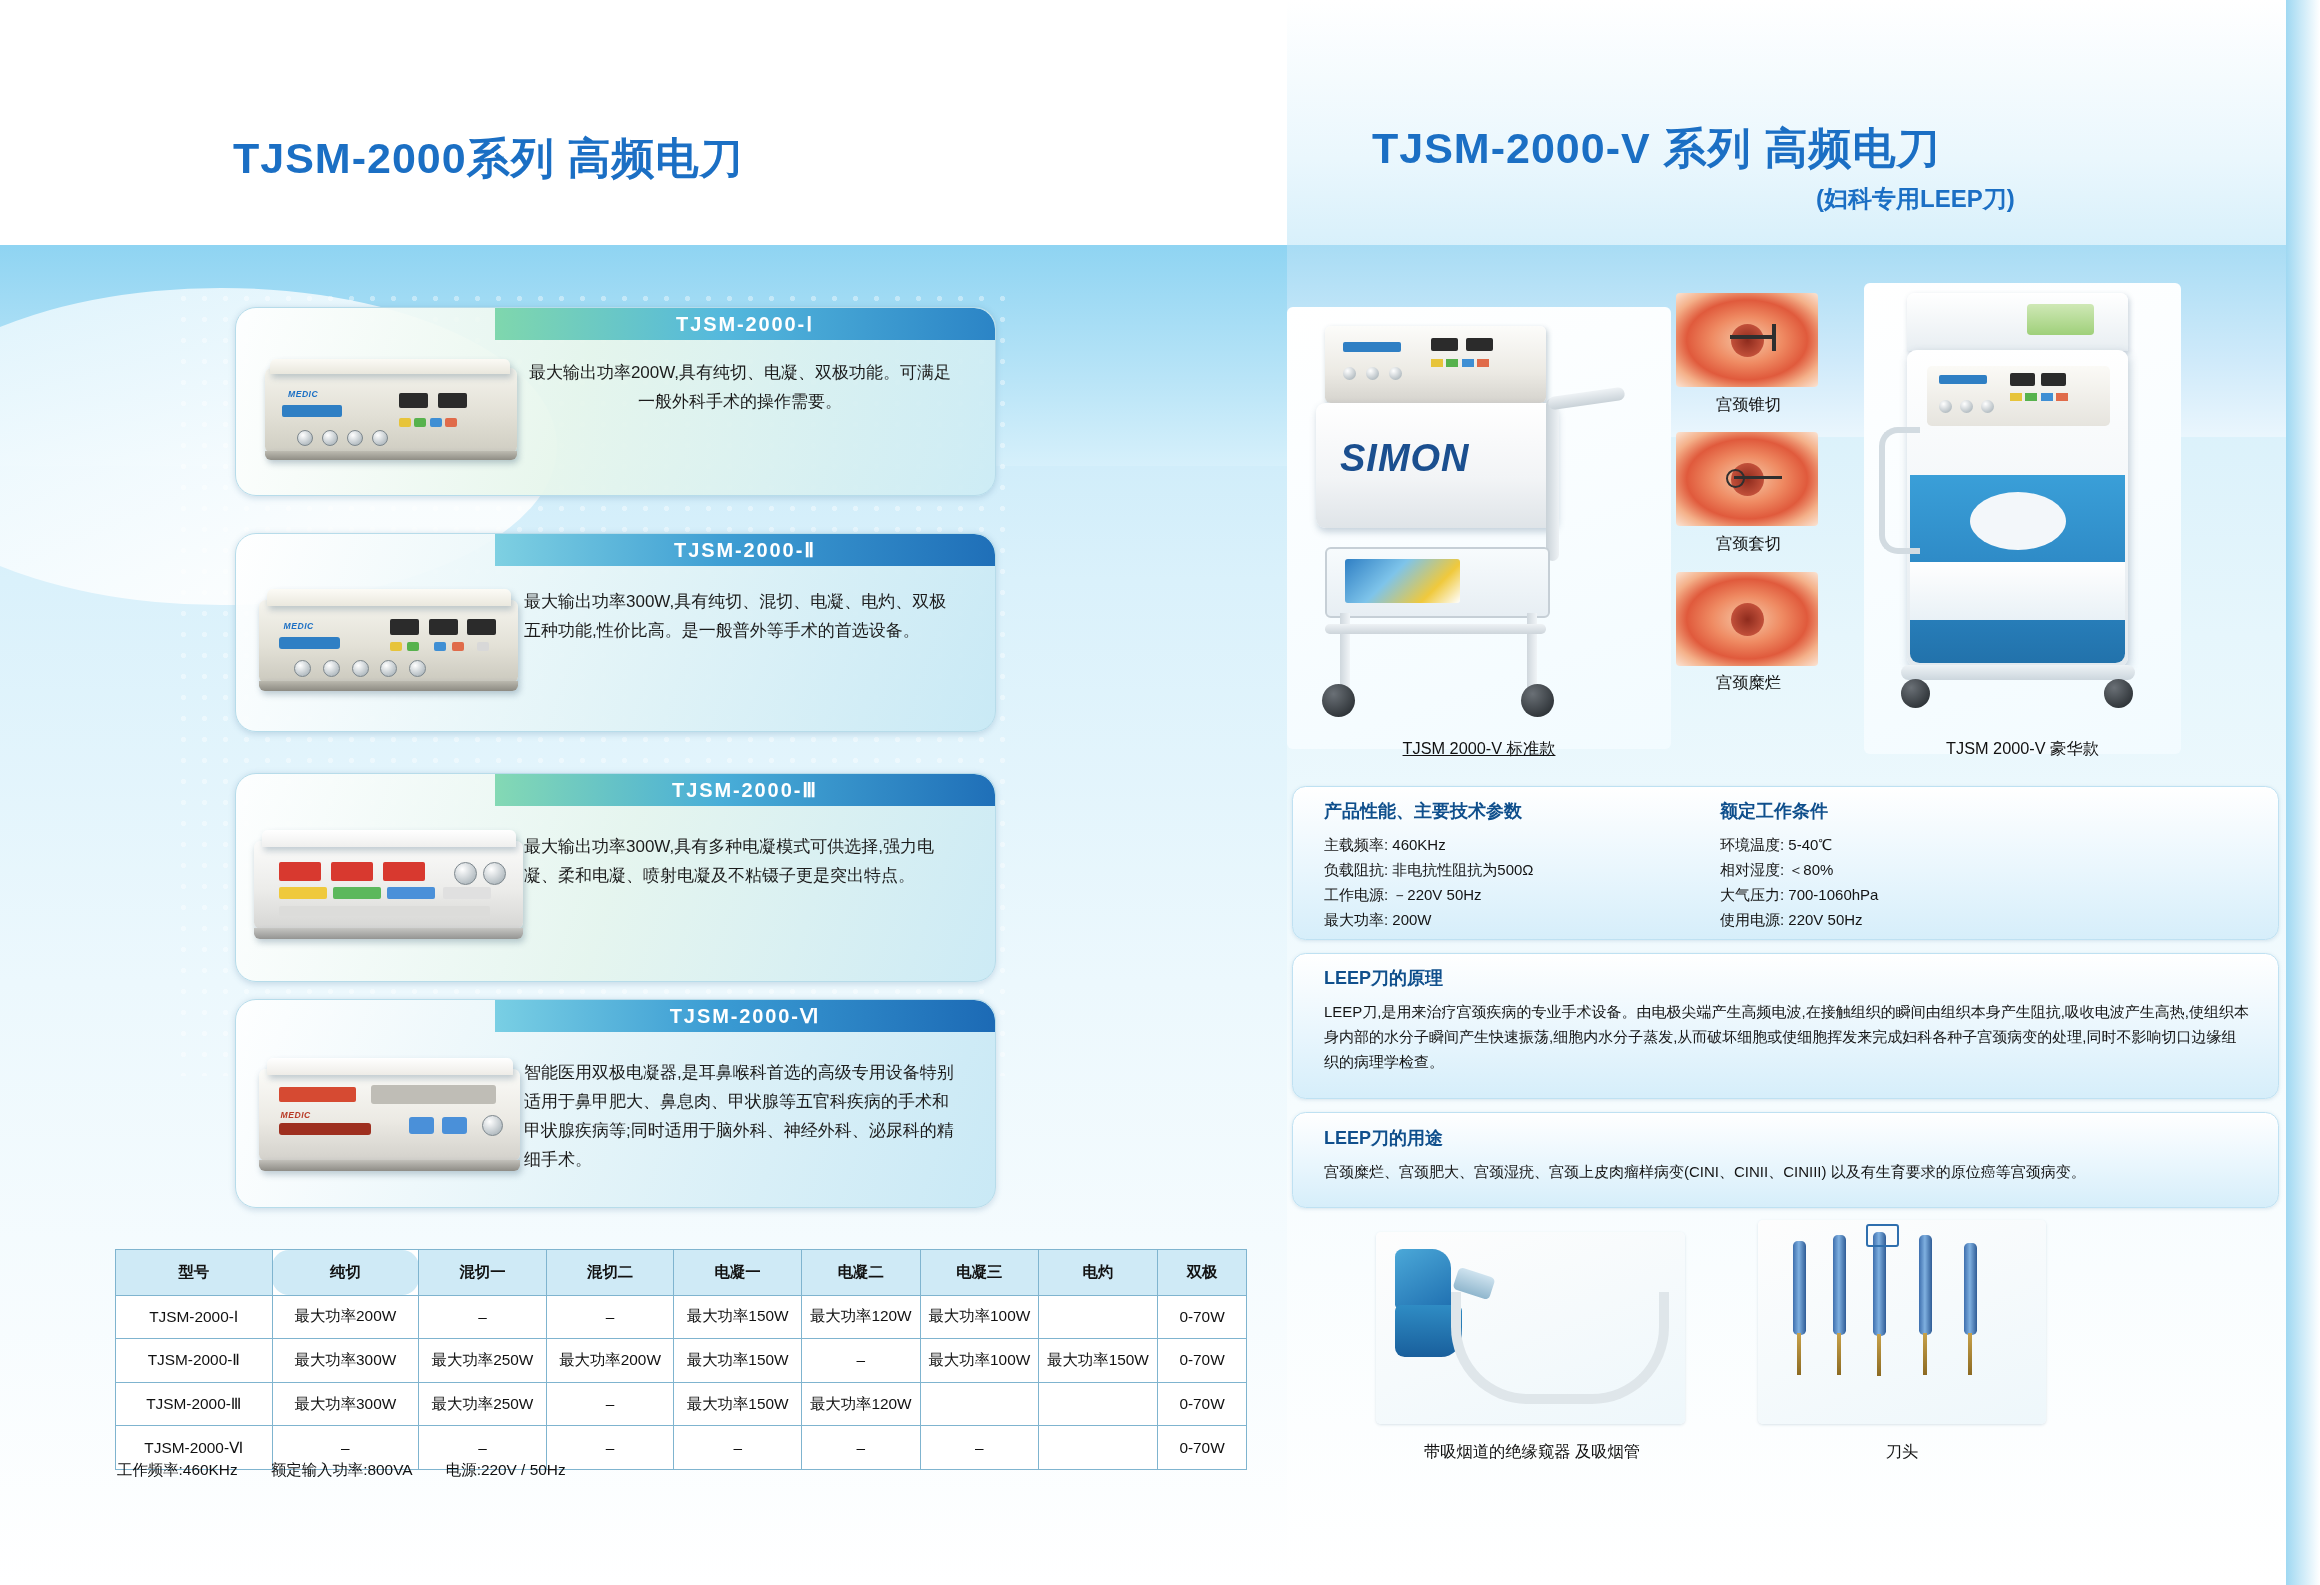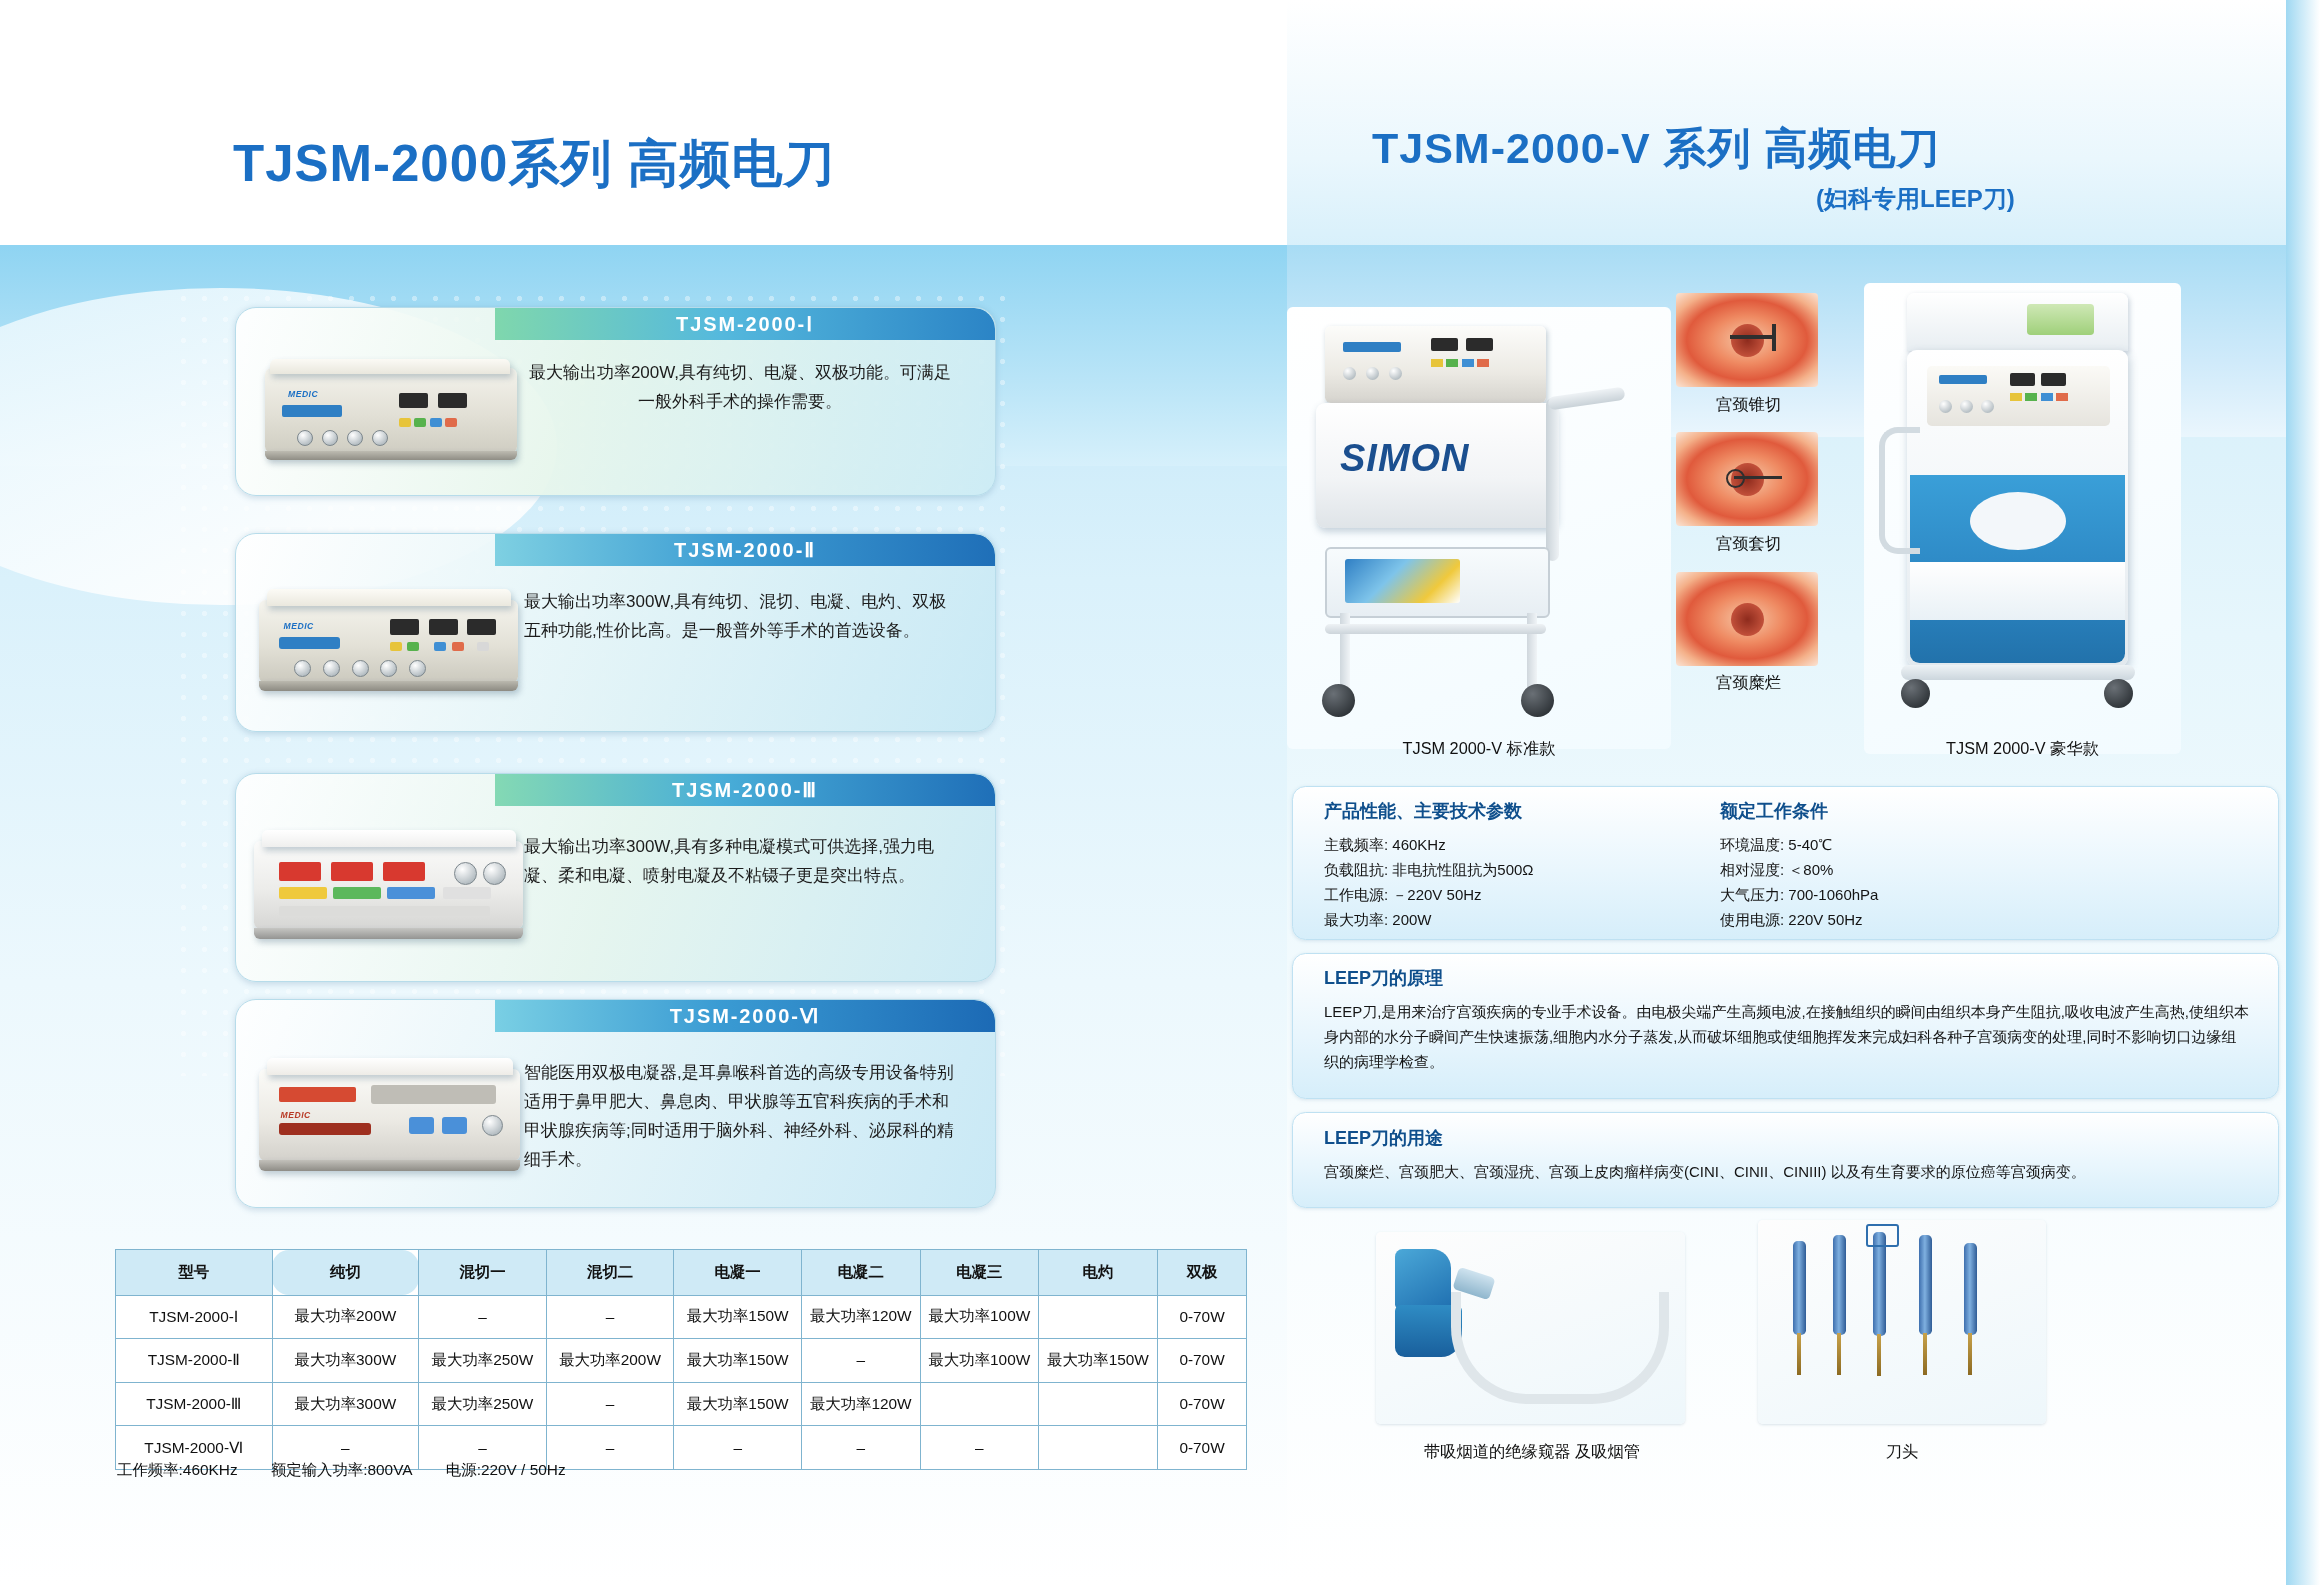--- a/index.html
+++ b/index.html
@@ -64,21 +64,21 @@
     background-image: radial-gradient(circle, rgba(255,255,255,.55) 2.4px, rgba(255,255,255,0) 2.9px);
     background-size: 21px 21px;
     opacity: .7;
     pointer-events: none;
   }
 
   
   .title-left {
     position: absolute;
     left: 233px; top: 130px;
-    font-size: 51px;
+    font-size: 43px;
     font-weight: bold;
     color: #1b6fc4;
     letter-spacing: 1px;
     font-family: "Liberation Sans", sans-serif;
   }
   .title-right {
     position: absolute;
     left: 1372px; top: 120px;
     font-size: 43px;
     font-weight: bold;
@@ -520,21 +520,21 @@
 
     <div style="position:absolute;left:38px;top:240px;width:221px;height:67px;border:2.9px solid #c6cfd6;border-radius:5.8px;background:linear-gradient(180deg,#f7fbfd,#e7eef3);"></div>
     <div style="position:absolute;left:58px;top:252px;width:115px;height:44px;background:linear-gradient(135deg,#2f7fc4 0%,#7ec4ea 40%,#f0c93c 75%,#ffffff 100%);border-radius:2.9px;"></div>
 
     <div style="position:absolute;left:53px;top:306px;width:9.6px;height:77px;background:linear-gradient(90deg,#cfd7dd,#f0f4f7);"></div>
     <div style="position:absolute;left:240px;top:306px;width:9.6px;height:77px;background:linear-gradient(90deg,#cfd7dd,#f0f4f7);"></div>
     <div style="position:absolute;left:38px;top:317px;width:221px;height:9.6px;background:linear-gradient(180deg,#eef2f5,#cdd5db);border-radius:4.8px;"></div>
     <div style="position:absolute;left:35px;top:377px;width:33px;height:33px;border-radius:50%;background:radial-gradient(circle at 35% 30%,#6a7076,#1d2226);"></div>
     <div style="position:absolute;left:234px;top:377px;width:33px;height:33px;border-radius:50%;background:radial-gradient(circle at 35% 30%,#6a7076,#1d2226);"></div>
   </div>
-  <div class="caption" style="left:1287px; top:738px; width:384px;">TJSM 2000-V 标准款</div>
+  <div class="caption" style="left:1287px; top:738px; width:384px;text-decoration:underline;">TJSM 2000-V 标准款</div>
 
   <div style="position:absolute;left:1676px;top:293px;">
     <div class="cerv">
       <div class="cerv-tool" style="left:54px;top:42px;width:46px;height:3.8px;"></div>
       <div class="cerv-tool" style="left:96px;top:31px;width:3.8px;height:27px;"></div>
     </div>
   </div>
   <div class="caption" style="left:1667px; top:394px; width:163px;">宫颈锥切</div>
 
   <div style="position:absolute;left:1676px;top:432px;">

